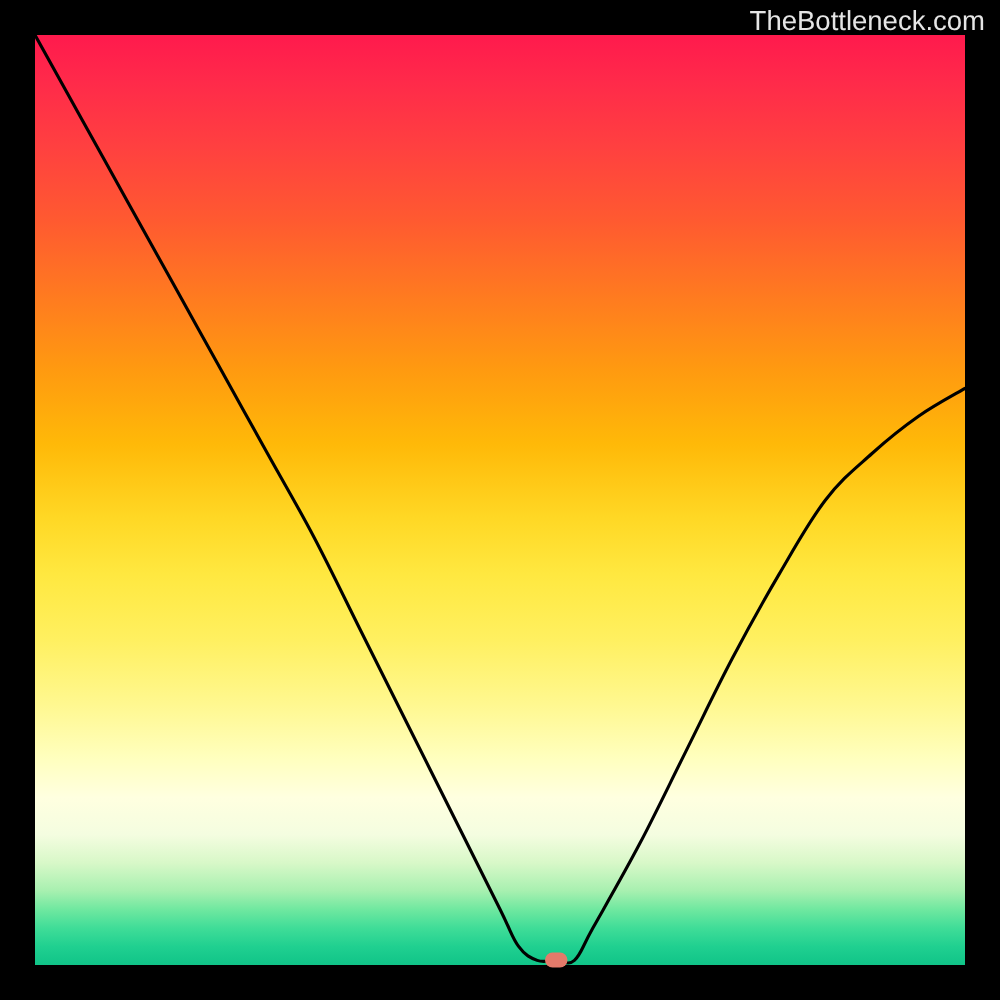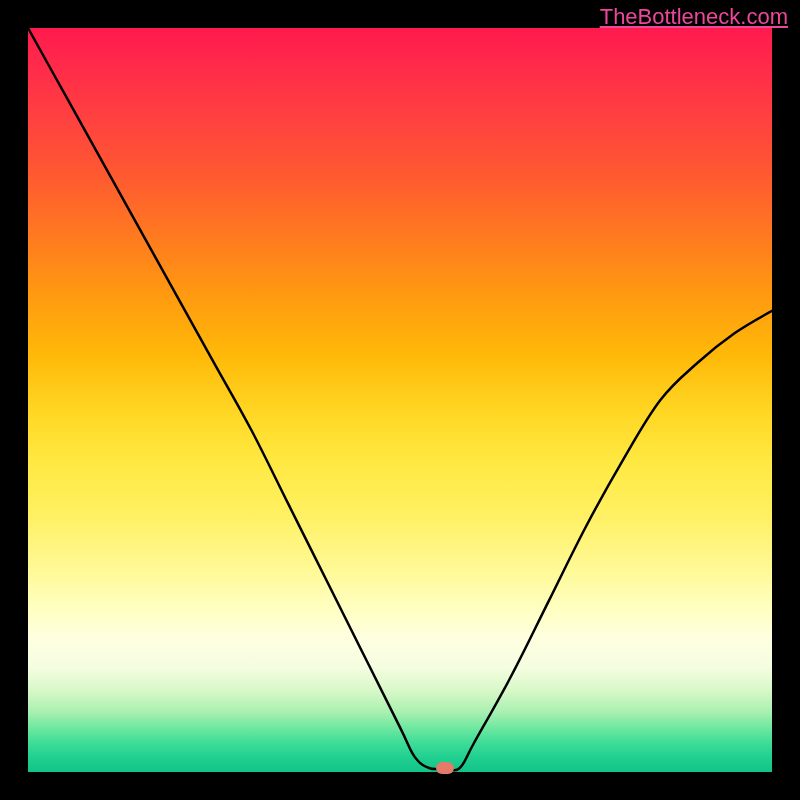--- a/index.html
+++ b/index.html
@@ -8,25 +8,24 @@
     height: 800px;
     background: #000;
     position: relative;
     overflow: hidden;
     font-family: Arial, sans-serif;
   }
   .watermark {
     position: absolute;
     top: 4px;
     right: 12px;
-    color: #ec4899;
+    color: #e5e5e5;
     font-size: 22px;
     font-weight: 500;
     z-index: 10;
-    text-decoration: underline;
   }
   .plot-area {
     position: absolute;
     left: 28px;
     top: 28px;
     width: 744px;
     height: 744px;
     background: linear-gradient(to bottom,
       #ff1a4d 0%,
       #ff2a4a 5%,

